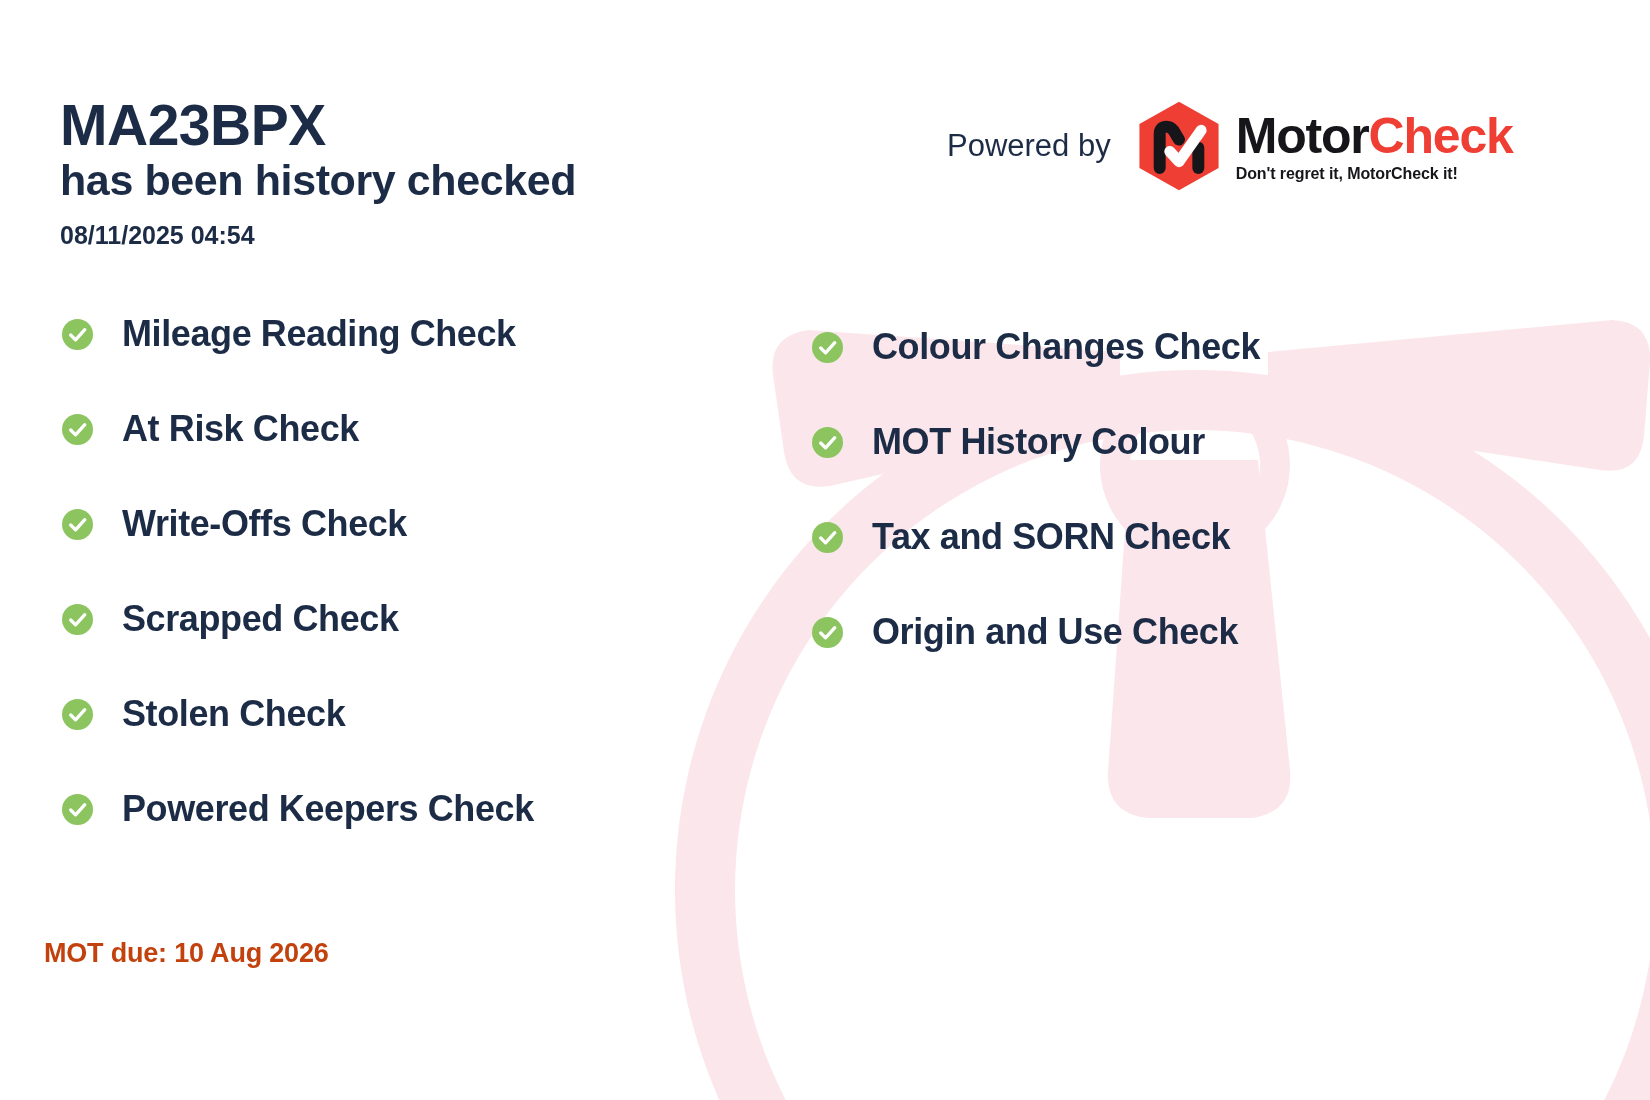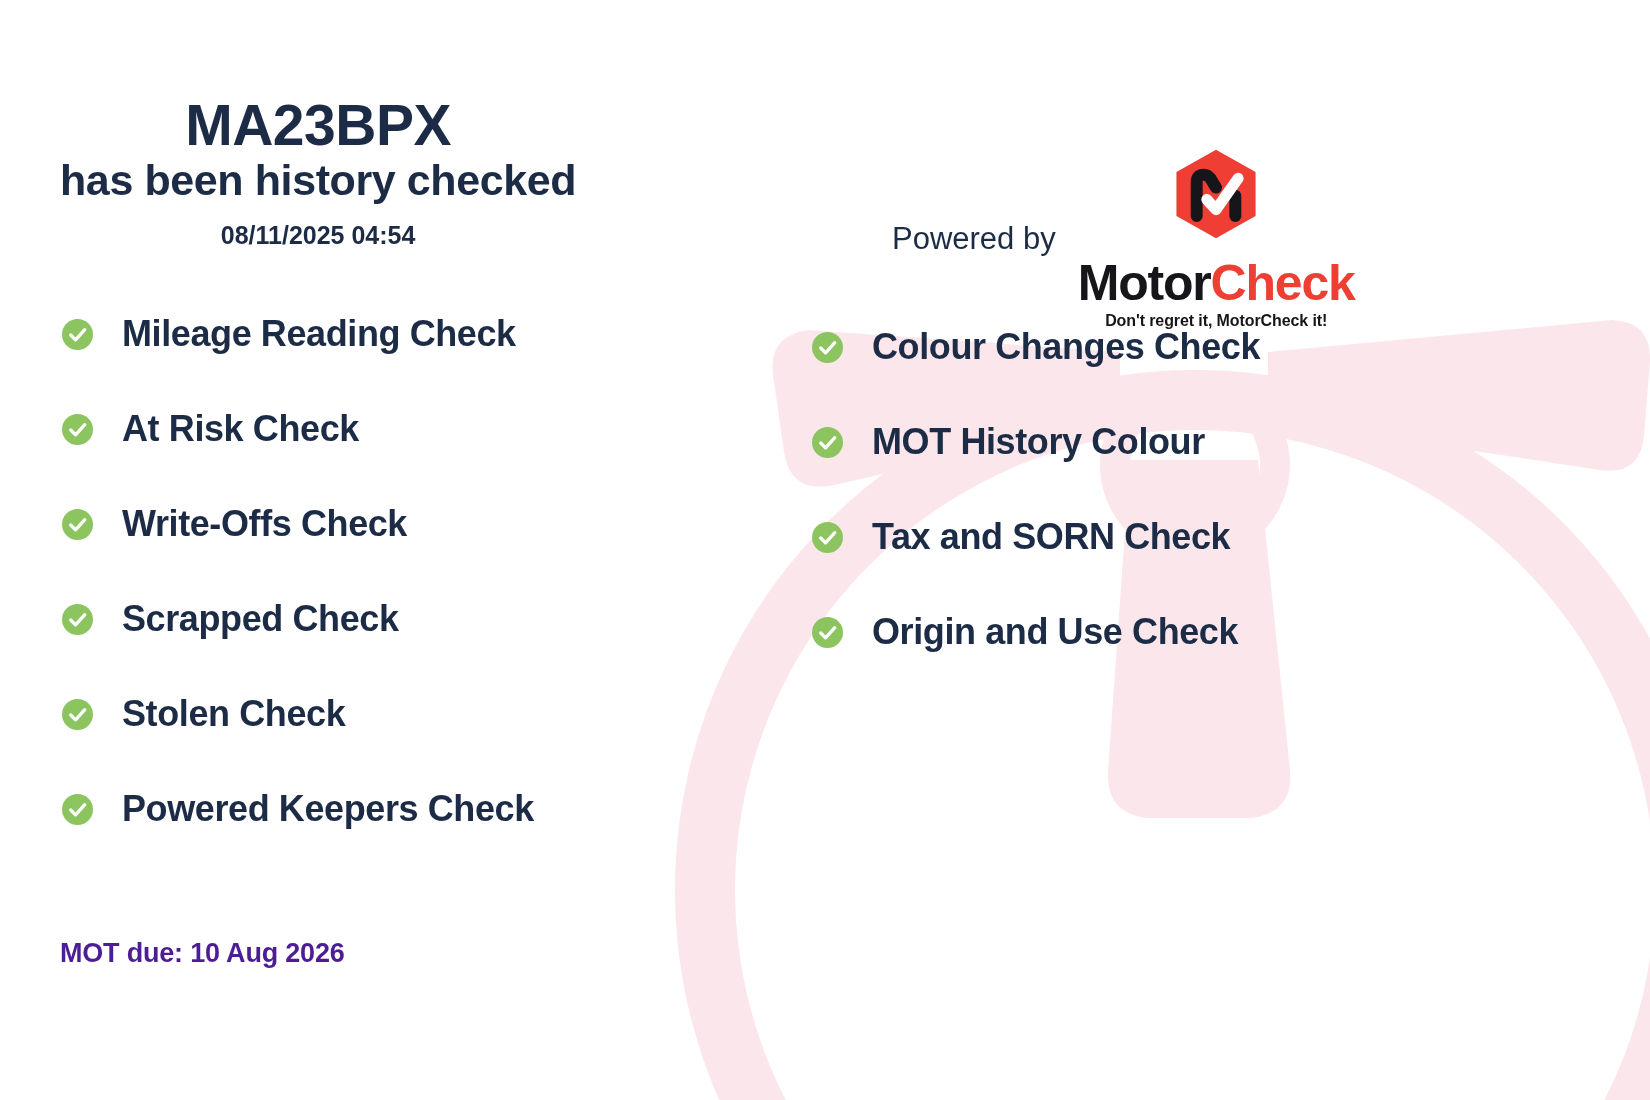--- a/index.html
+++ b/index.html
@@ -34,21 +34,20 @@
   }
 
   
   #content {
     position: absolute;
     left: 0;
     top: 0;
     width: 1650px;
     height: 864px;
     z-index: 2;
-    text-align: center;
   }
 
   
   #header {
     position: absolute;
     left: 60px;
     top: 96px;
   }
   .reg-plate {
     font-size: 57px;
@@ -71,38 +70,36 @@
     font-weight: 600;
     color: #1d2c46;
     margin-top: 12px;
     line-height: 1.2;
     white-space: nowrap;
   }
 
   
   #powered-by-block {
     position: absolute;
-    left: 892px;
+    left: 947px;
     top: 100px;
     display: flex;
     align-items: center;
     gap: 22px;
-    margin-top: 48px;
   }
   .powered-by-text {
     font-size: 31px;
     font-weight: 500;
     color: #1d2c46;
     white-space: nowrap;
   }
   .logo-lockup {
     display: flex;
     align-items: center;
-    gap: 18px;
-    flex-direction: column;
+    gap: 11px;
   }
   .logo-mark {
     width: 92px;
     height: 92px;
     flex: 0 0 auto;
     display: block;
   }
   .logo-wordmark {
     display: flex;
     flex-direction: column;
@@ -154,25 +151,25 @@
     color: #1d2c46;
     letter-spacing: -0.4px;
     white-space: nowrap;
     margin-left: 29px;
     line-height: 1;
   }
 
   
   #footer-mot {
     position: absolute;
-    left: 60px;
+    left: 44px;
     top: 938px;
     font-size: 27px;
     font-weight: 700;
-    color: #4c1d95;
+    color: #c2410c;
     letter-spacing: -0.2px;
     white-space: nowrap;
   }
 </style>
 </head>
 <body>
 
 <div id="card">
 
   <svg id="wheel-bg" viewBox="0 0 1650 1100" xmlns="http://www.w3.org/2000/svg" aria-hidden="true">

